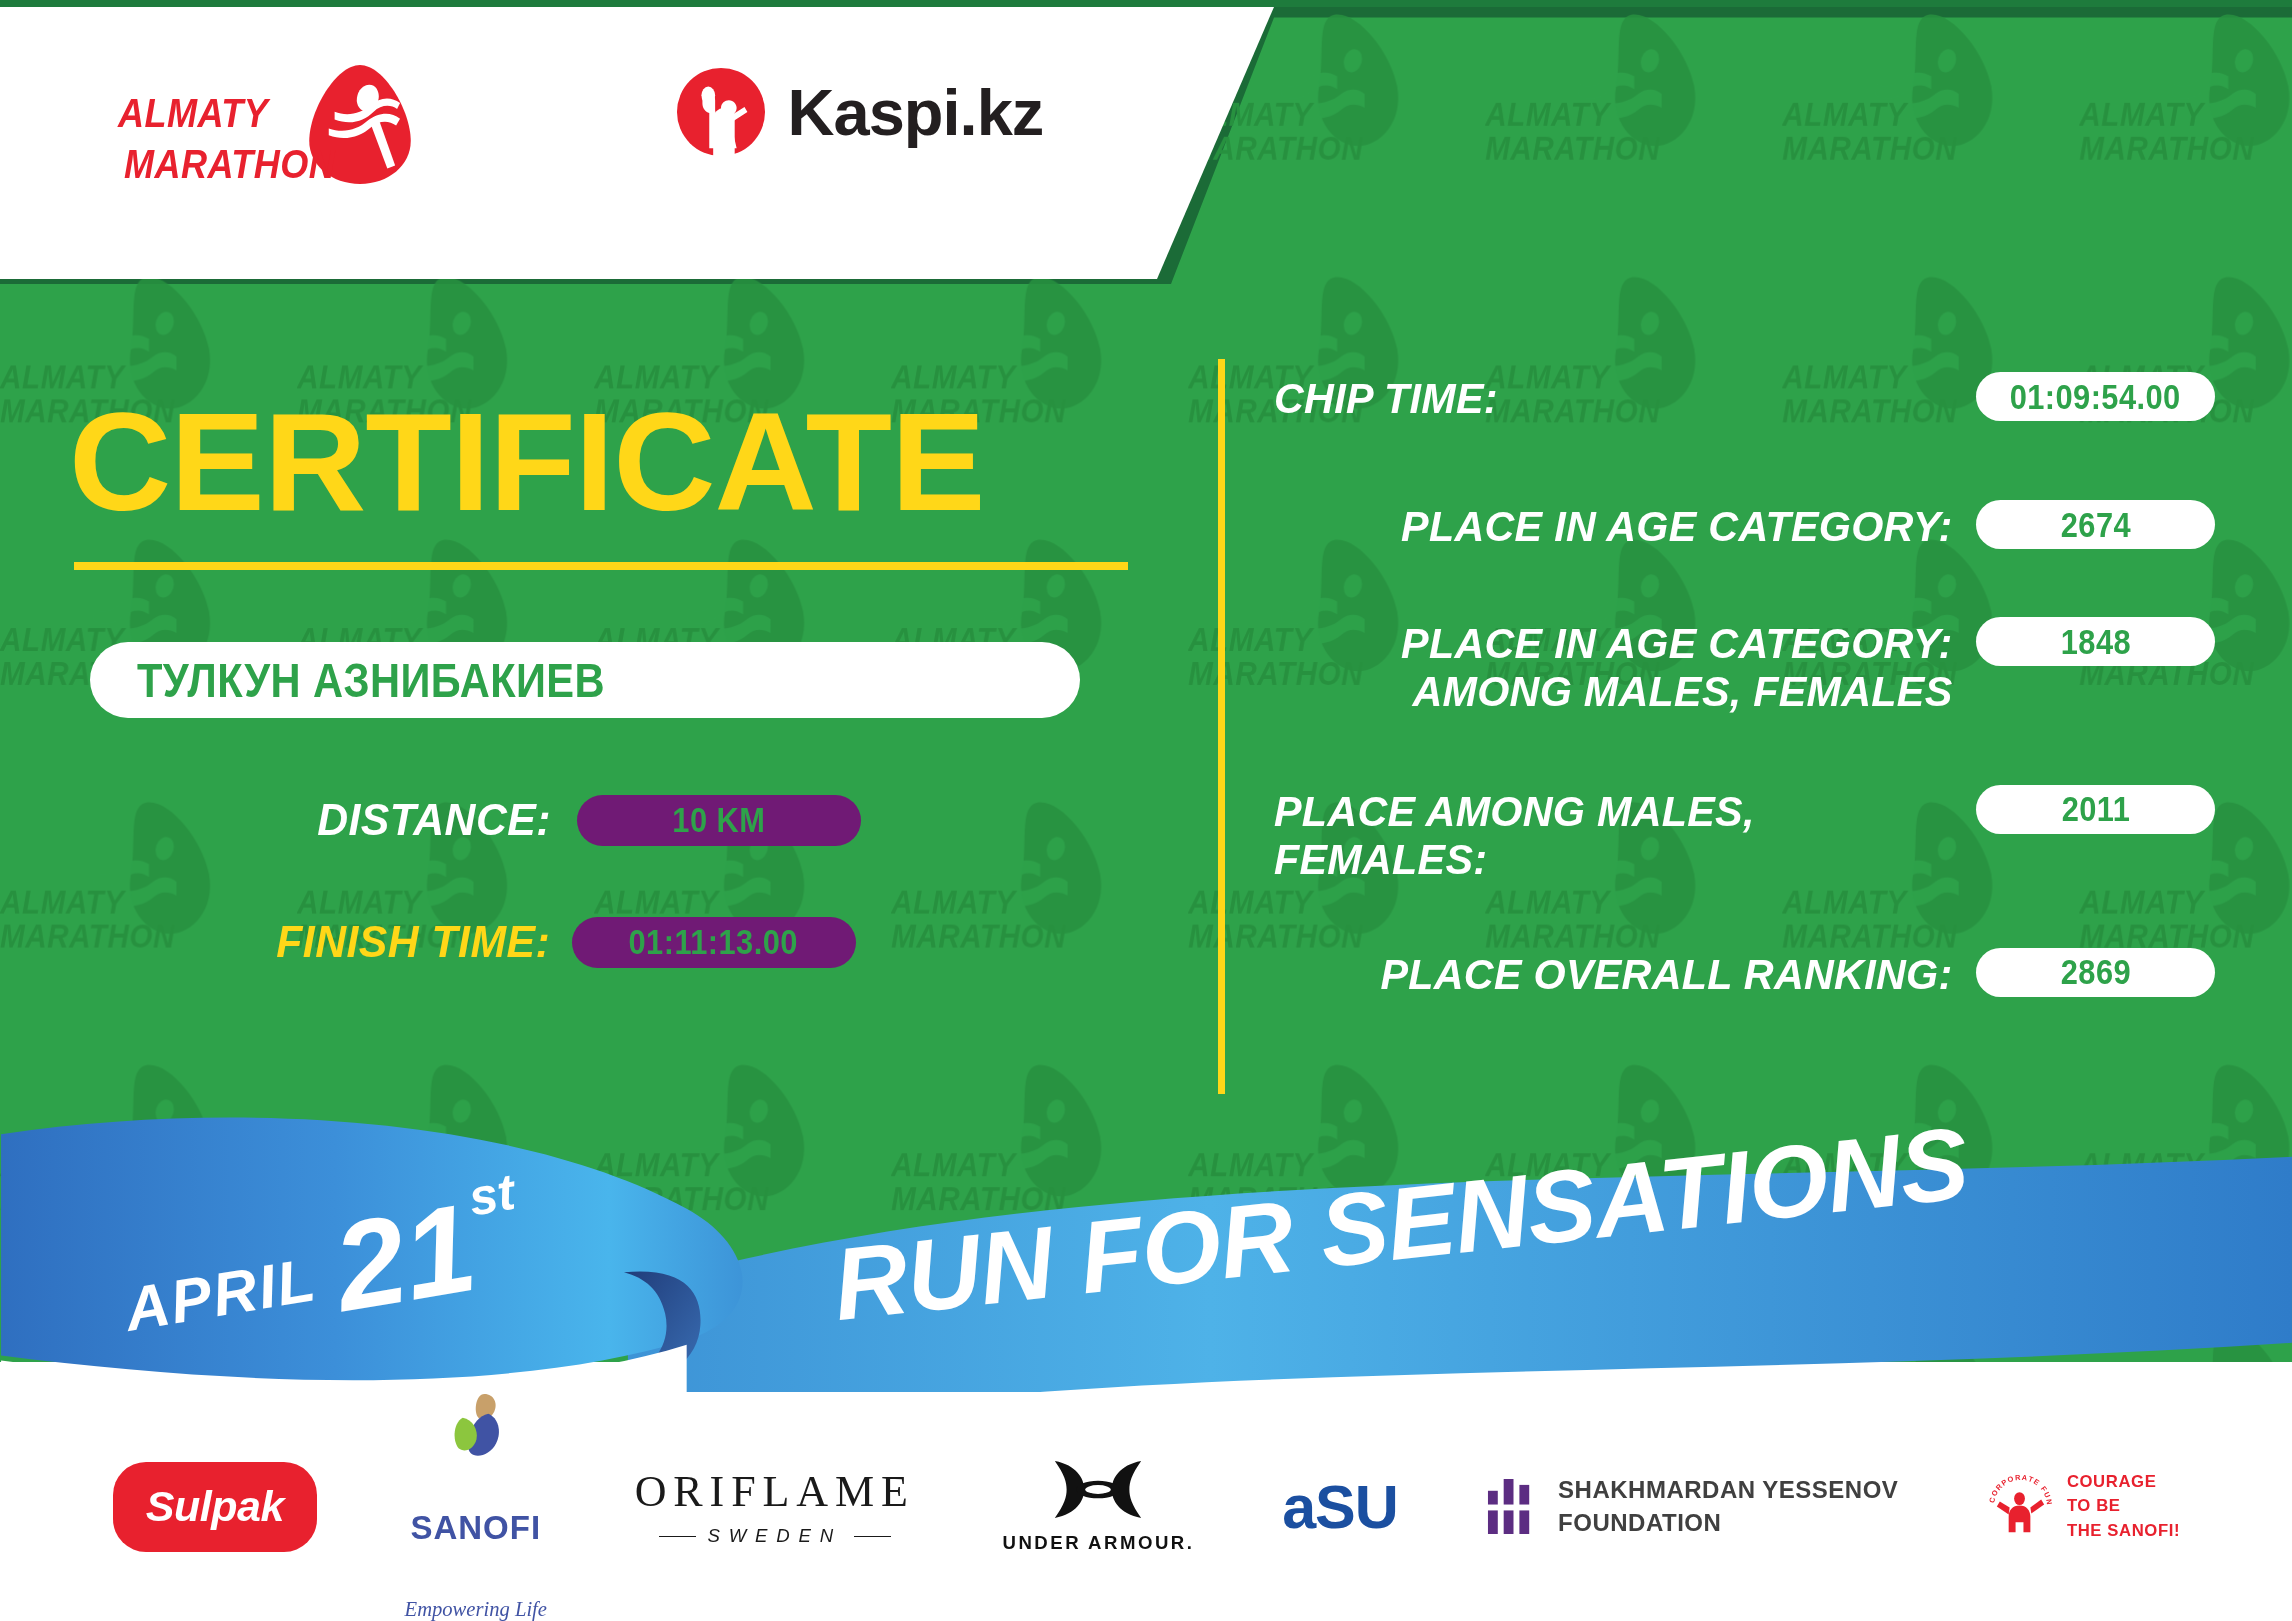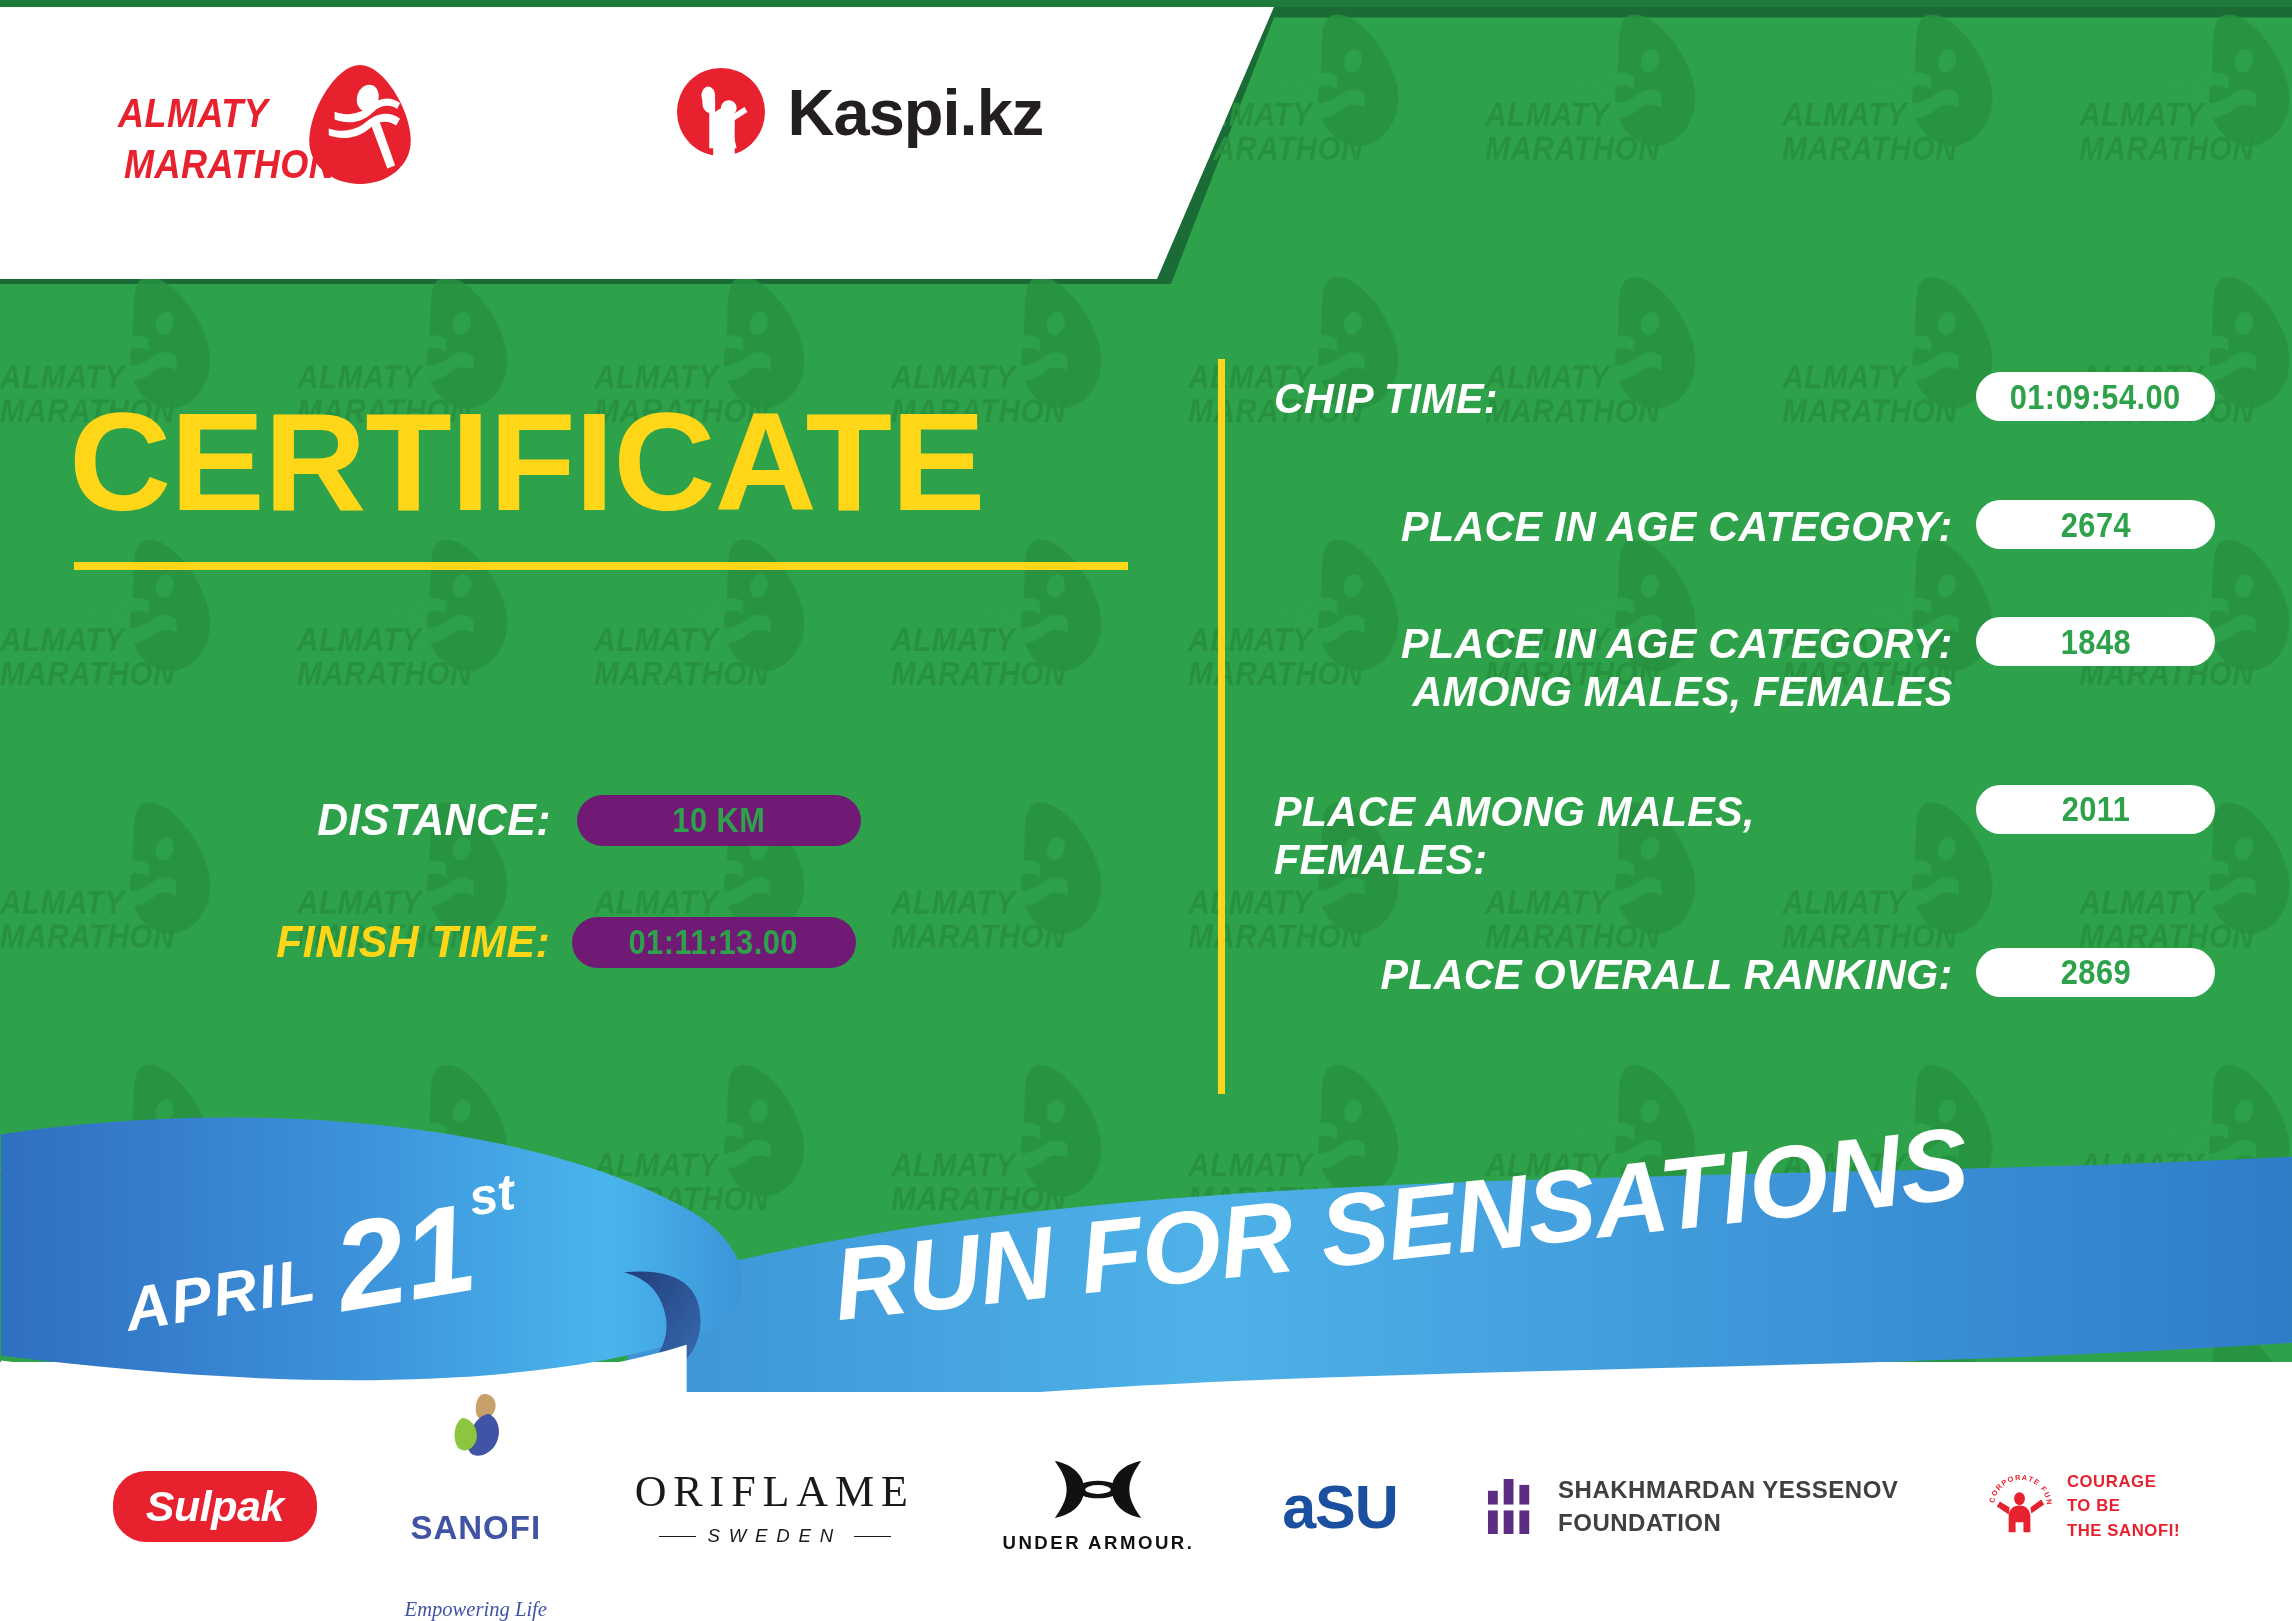--- a/index.html
+++ b/index.html
@@ -227,21 +227,21 @@
     position:absolute; left:0; top:1392px;
     width:2293px; height:229px;
     background:#ffffff;
     display:flex; align-items:center; justify-content:space-around;
     padding:0 69px;
   }
   .sp { display:flex; align-items:center; justify-content:center; }
 
   .sp-sulpak {
     background:#e8212e; border-radius:33px;
-    width:204px; height:71px;
+    width:204px; height:90px;
     display:flex; align-items:center; justify-content:center;
   }
   .sp-sulpak span {
     color:#ffffff; font-size:43px; font-weight:bold; font-style:italic;
     letter-spacing:-0.5px;
     font-family:"Liberation Sans", sans-serif;
   }
 
   .sp-sanofi { flex-direction:column; align-items:center;gap:44px; }
   .sp-sanofi .mark { width:61px; height:67px; margin-bottom:5.9px; }
@@ -346,20 +346,23 @@
       <ellipse cx="33" cy="29" rx="7" ry="9" fill="#fff"></ellipse>
       <path d="M40 56 l0 36 l12 0 l0 -36 z" fill="#e8212e"></path>
       <path d="M38 54 c0 -7 5 -12 11 -12 c6 0 11 5 11 12 l0 38 l-22 0 z" fill="#fff"></path>
     </svg>
     <div class="ktext">Kaspi.kz</div>
   </div>
 
   <div class="cert-title">CERTIFICATE</div>
   <div class="title-rule"></div>
 
+  <div class="name-pill">
+    <span class="nm">ТУЛКУН АЗНИБАКИЕВ</span>
+  </div>
 
   <div class="left-row" id="row-distance">
     <div class="lbl white">DISTANCE:</div>
     <div class="val-pill">
       <span>10 KM</span>
     </div>
   </div>
 
   <div class="left-row" id="row-finish">
     <div class="lbl yellow">FINISH TIME:</div>

